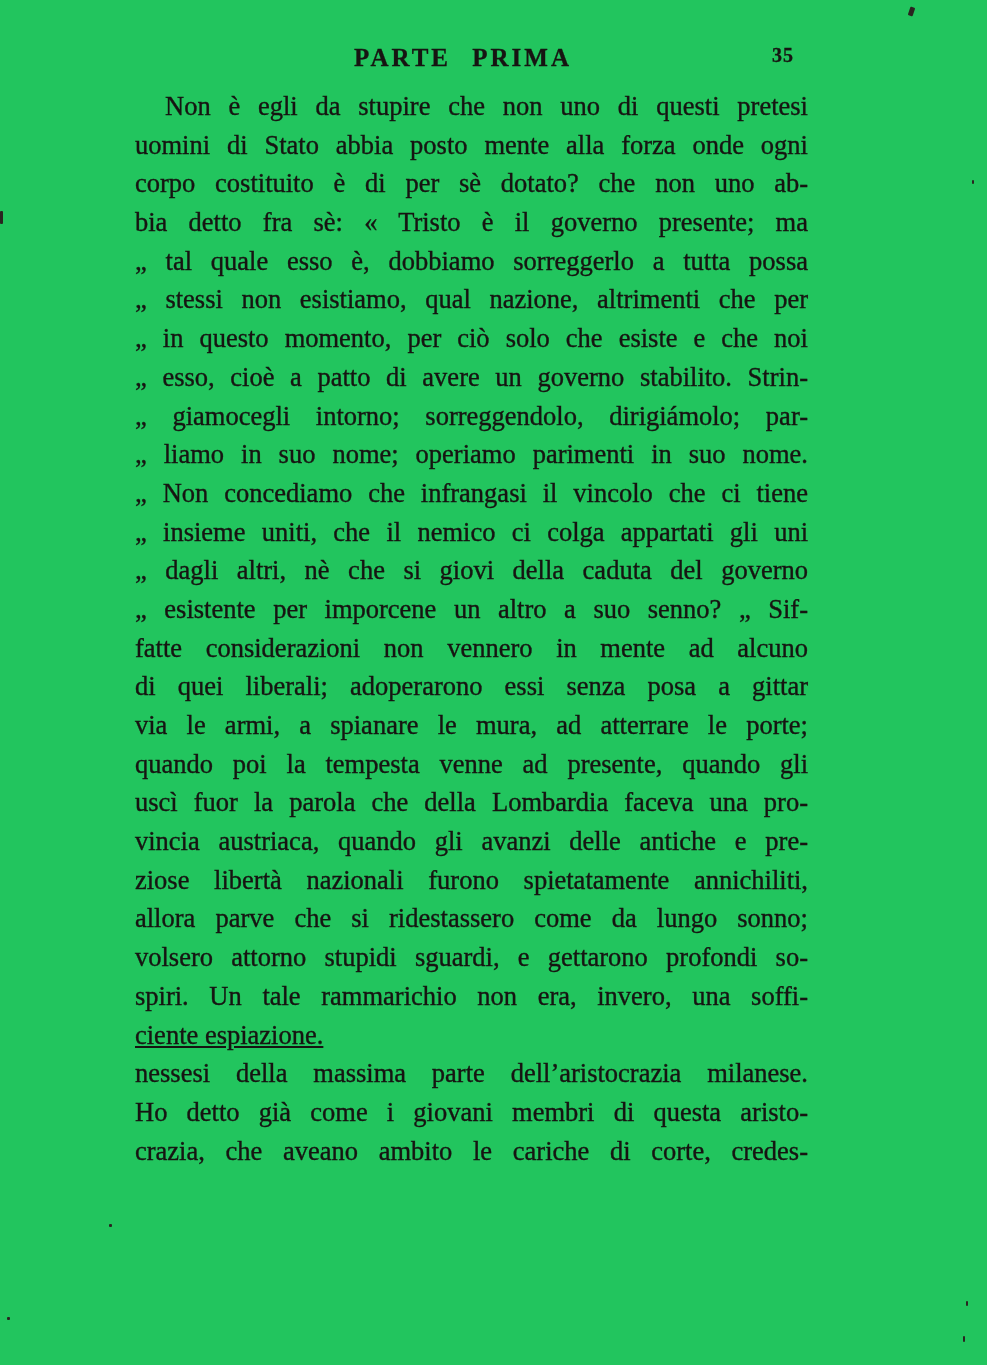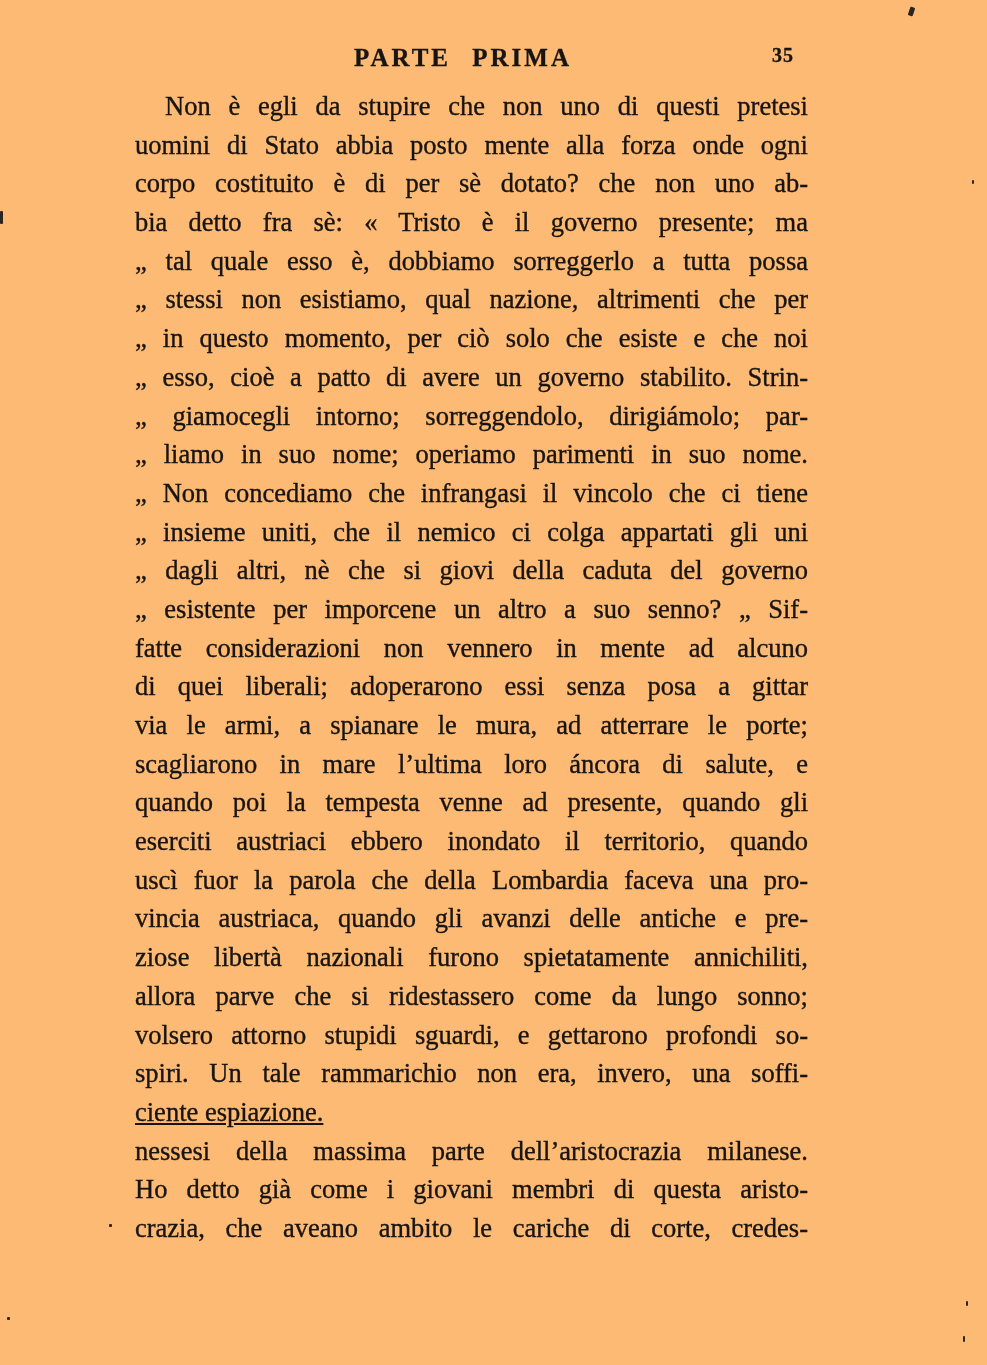--- a/index.html
+++ b/index.html
@@ -5,21 +5,21 @@
   html, body { margin: 0; padding: 0; }
   body {
     width: 987px; height: 1365px;
     background: #ffffff;
     font-family: "Liberation Serif", "DejaVu Serif", serif;
     overflow: hidden;
   }
   .page {
     position: relative;
     width: 987px; height: 1365px;
-    background: #fdba74;
+    background: #22c55e;
     color: #171412;
   }
   .running-header {
     position: absolute;
     left: 118px; top: 44px;
     width: 690px; height: 32px;
   }
   .header-title {
     position: absolute;
     left: 0; right: 0; top: 0;
@@ -89,23 +89,21 @@
       <div class="line">„ esso, cioè a patto di avere un governo stabilito. Strin-</div>
       <div class="line">„ giamocegli intorno; sorreggendolo, dirigiámolo; par-</div>
       <div class="line">„ liamo in suo nome; operiamo parimenti in suo nome.</div>
       <div class="line">„ Non concediamo che infrangasi il vincolo che ci tiene</div>
       <div class="line">„ insieme uniti, che il nemico ci colga appartati gli uni</div>
       <div class="line">„ dagli altri, nè che si giovi della caduta del governo</div>
       <div class="line">„ esistente per imporcene un altro a suo senno? „ Sif-</div>
       <div class="line">fatte considerazioni non vennero in mente ad alcuno</div>
       <div class="line">di quei liberali; adoperarono essi senza posa a gittar</div>
       <div class="line">via le armi, a spianare le mura, ad atterrare le porte;</div>
-      <div class="line">scagliarono in mare l’ultima loro áncora di salute, e</div>
       <div class="line">quando poi la tempesta venne ad presente, quando gli</div>
-      <div class="line">eserciti austriaci ebbero inondato il territorio, quando</div>
       <div class="line">uscì fuor la parola che della Lombardia faceva una pro-</div>
       <div class="line">vincia austriaca, quando gli avanzi delle antiche e pre-</div>
       <div class="line">ziose libertà nazionali furono spietatamente annichiliti,</div>
       <div class="line">allora parve che si ridestassero come da lungo sonno;</div>
       <div class="line">volsero attorno stupidi sguardi, e gettarono profondi so-</div>
       <div class="line">spiri. Un tale rammarichio non era, invero, una soffi-</div>
       <div class="line para-end">ciente espiazione.</div>
       <div class="line">nessesi della massima parte dell’aristocrazia milanese.</div>
       <div class="line">Ho detto già come i giovani membri di questa aristo-</div>
       <div class="line">crazia, che aveano ambito le cariche di corte, credes-</div>

